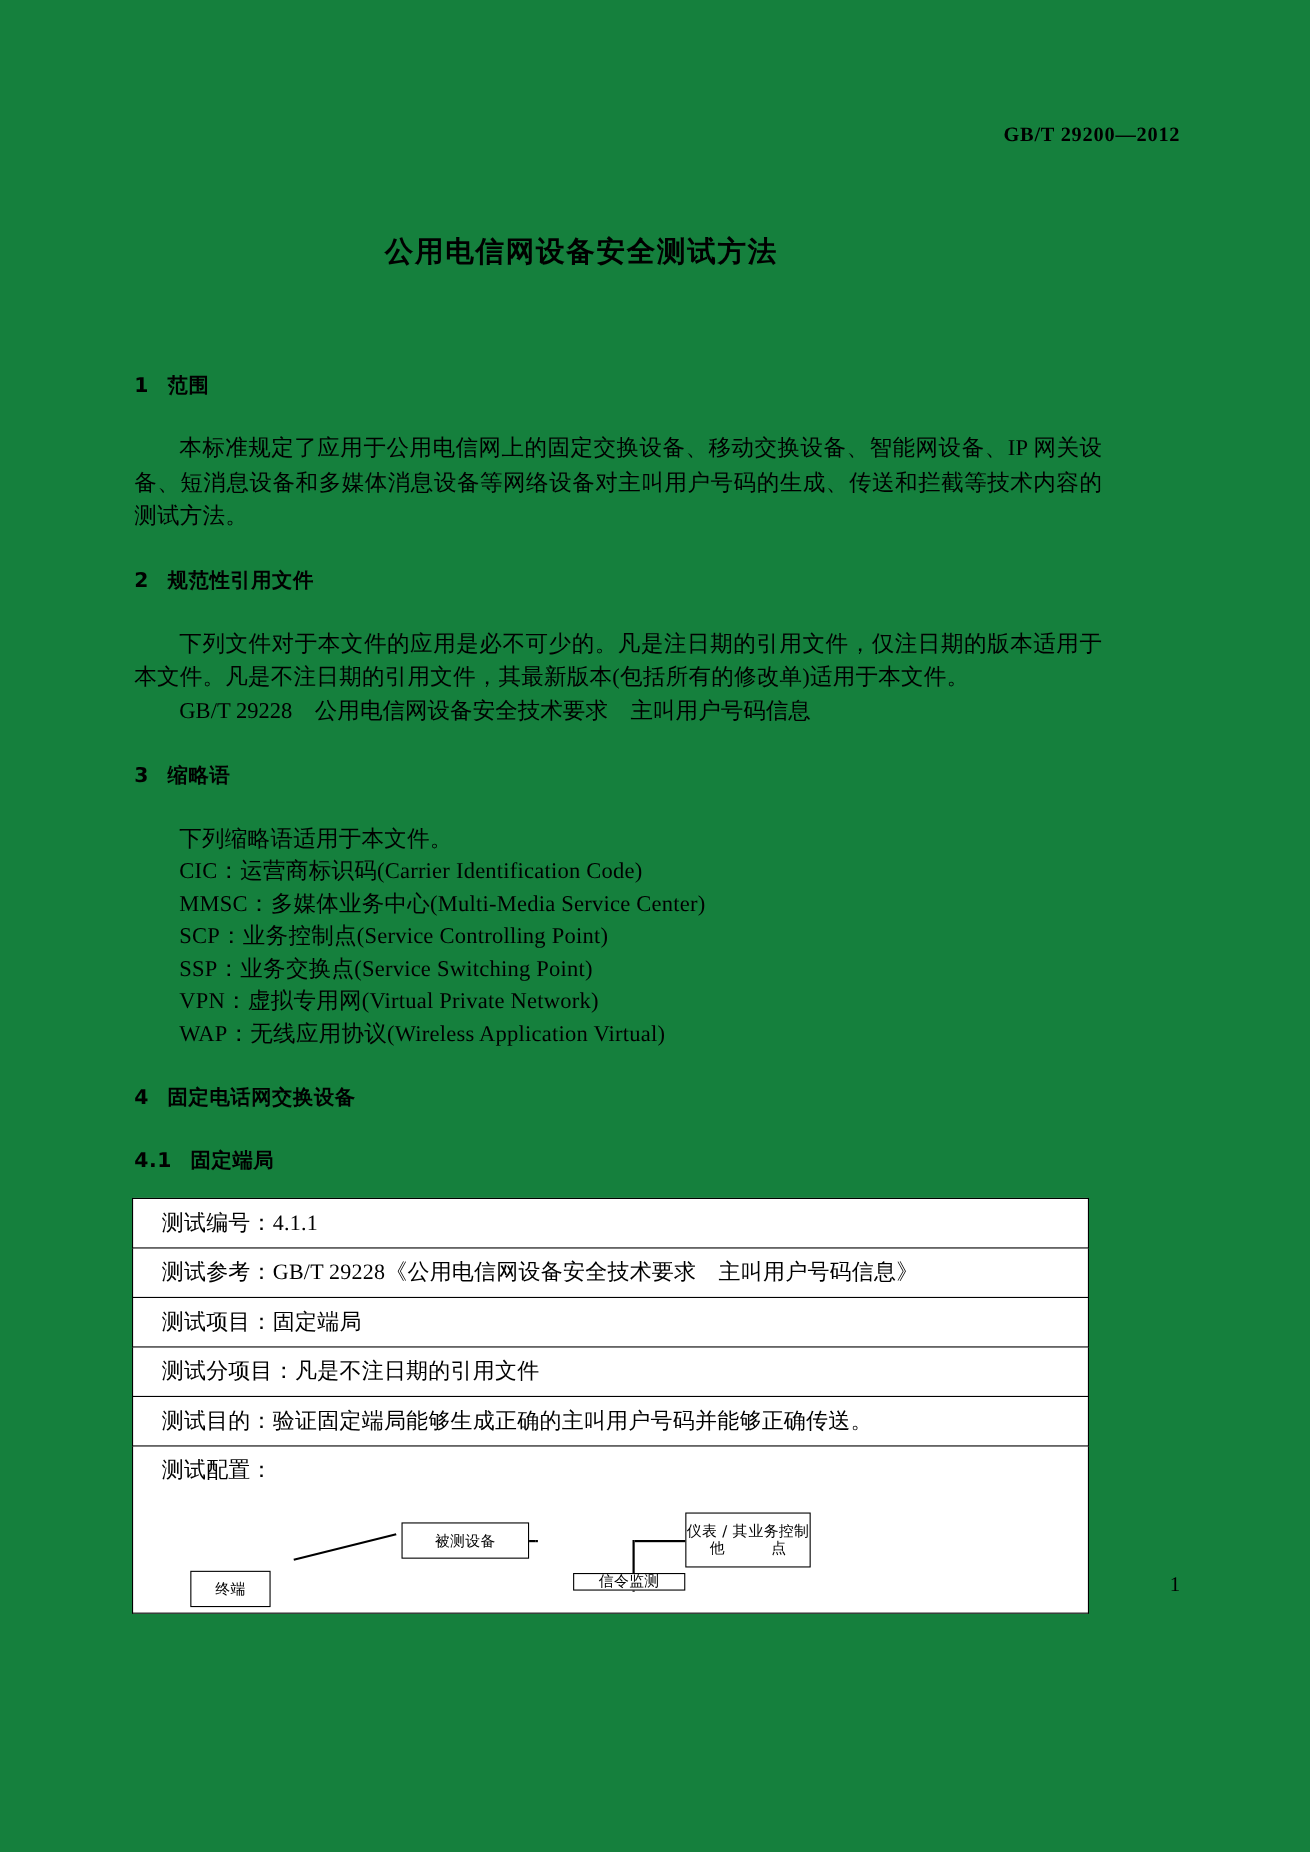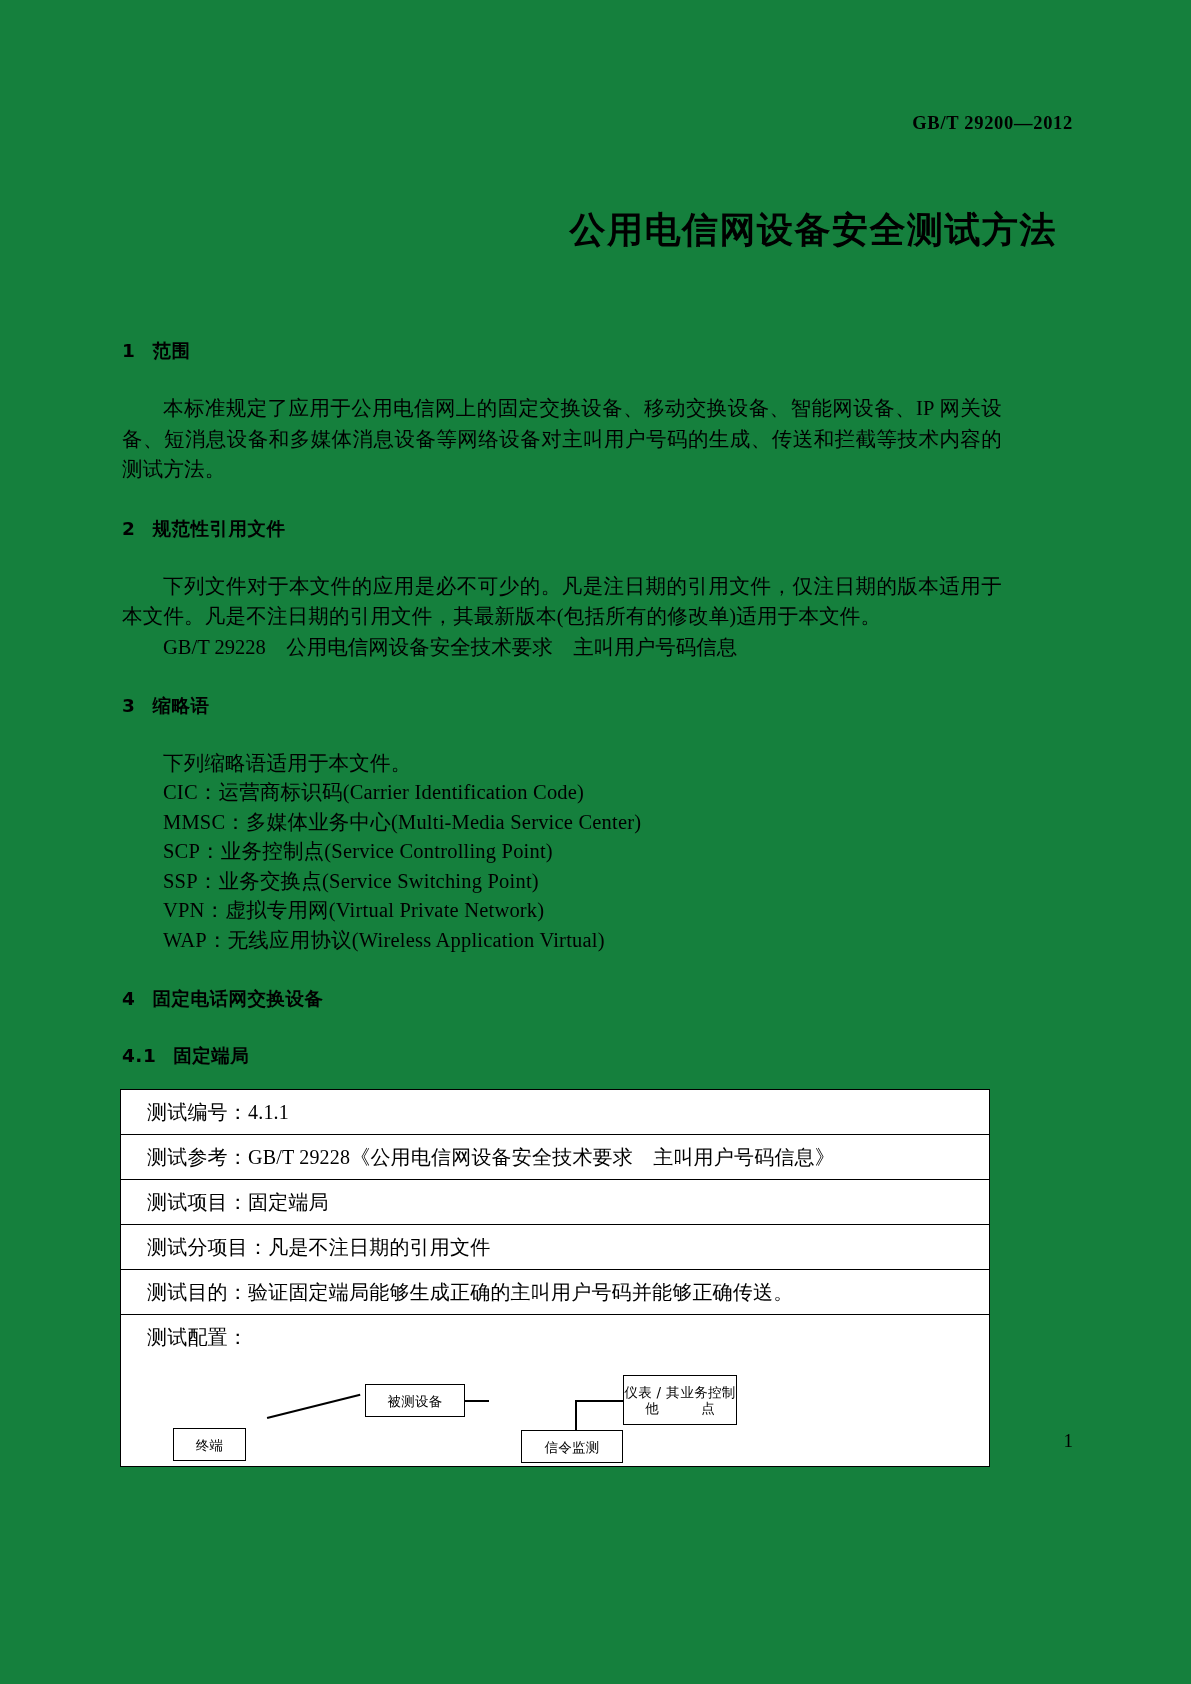--- a/index.html
+++ b/index.html
@@ -31,24 +31,24 @@
     letter-spacing: 0.7px;
     white-space: nowrap;
   }
 
   
   .doc-title {
     position: absolute;
     top: 208px;
     left: 0;
     width: 1057px;
-    text-align: right;
+    text-align: center;
     font-family: "DejaVu Sans", "Liberation Sans", sans-serif;
     font-weight: bold;
-    font-size: 36px;
+    font-size: 26px;
     letter-spacing: 1.5px;
     line-height: 43px;
   }
   .doc-title .l2 { display: block; }
 
   
   .body-wrap {
     position: absolute;
     left: 122px;
     top: 338px;
@@ -239,25 +239,25 @@
             <div class="dline" style="left:245px; top:46px; width:95px; height:1.6px;"></div>
             <div class="dline" style="left:430px; top:46px; width:128px; height:1.6px;"></div>
             <div class="dline" style="left:428px; top:46px; width:1.6px; height:47px;"></div>
             <div class="dline" style="left:340px; top:46px; width:1.6px; height:1.6px;"></div>
             <div class="dline" style="left:120px; top:63px; width:96px; height:1.6px; transform:rotate(-14deg); transform-origin:left center;"></div>
 
             <div class="dbox" style="left:26px; top:74px; width:73px; height:33px;justify-content:center;">
               <span>终端</span>
             </div>
 
-            <div class="dbox" style="left:218px; top:30px; width:100px; height:33px;">
+            <div class="dbox" style="left:218px; top:30px; width:116px; height:33px;">
               <span>被测设备</span>
             </div>
 
-            <div class="dbox" style="left:374px; top:76px; width:102px; height:33px;">
+            <div class="dbox" style="left:374px; top:76px; width:102px; height:16px;font-family:Liberation Serif, serif;">
               <span>信令监测</span>
             </div>
 
             <div class="dbox" style="left:476px; top:21px; width:114px; height:50px; ">
               <span>仪表 / 其他</span>
               <span>业务控制点</span>
             </div>
           </div>
         </td>
       </tr>

